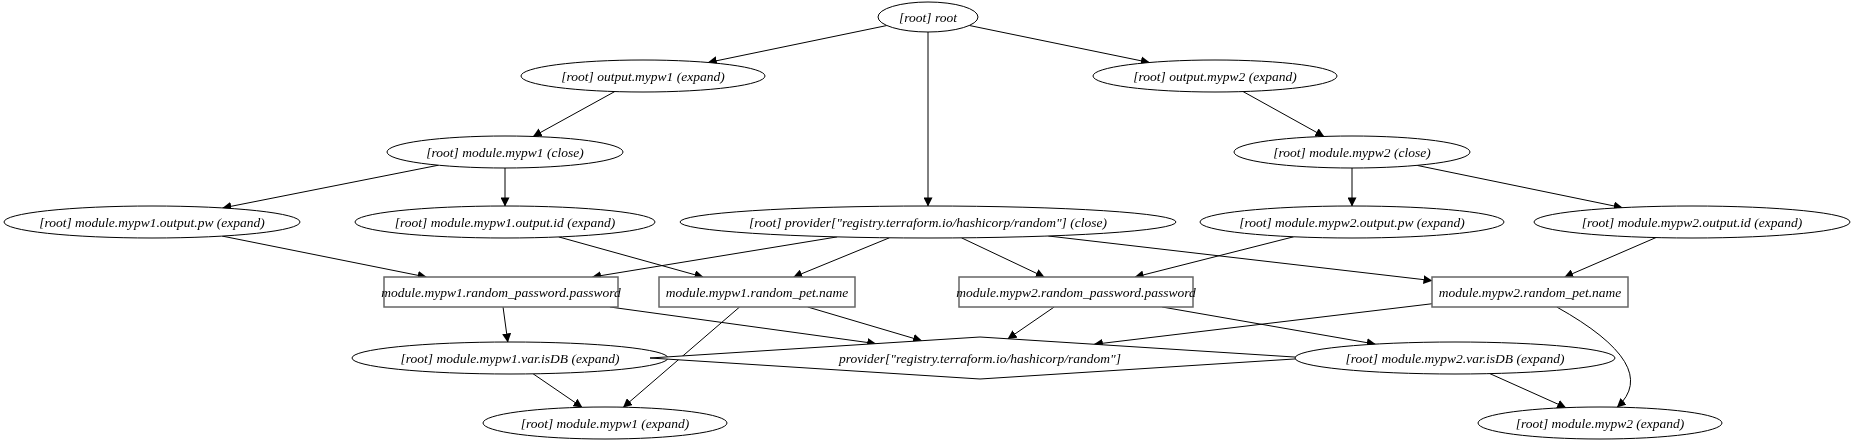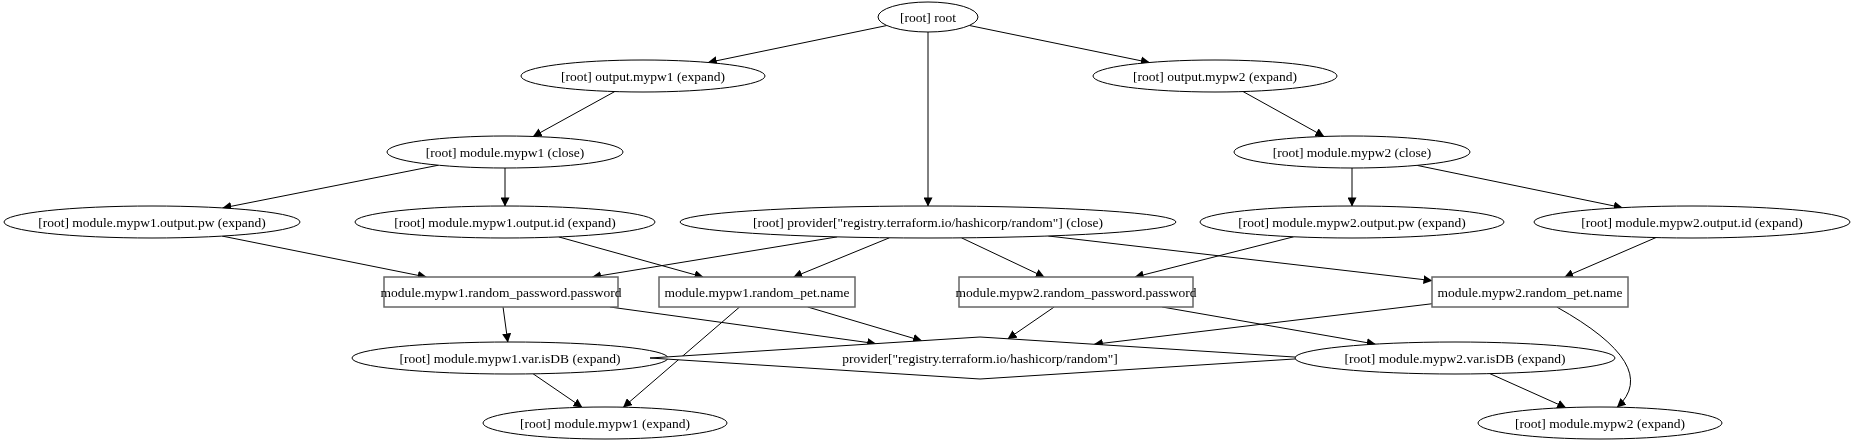--- a/index.html
+++ b/index.html
@@ -1,18 +1,19 @@
 <!DOCTYPE html>
 <html><head>
 <meta charset="utf-8">
 <style>
   html,body{margin:0;padding:0;background:#ffffff;}
   .graph-wrap{
     width:1854px;height:445px;position:relative;overflow:hidden;
     font-family:"Liberation Serif","DejaVu Serif",serif;
+    font-style:italic;
   }
   svg{display:block;}
   .node-shape{fill:#ffffff;stroke:#000000;stroke-width:1;}
   .node-box{fill:#ffffff;stroke:#666666;stroke-width:1.5;}
   .node-label{fill:#000000;text-anchor:middle;font-family:"Liberation Serif","DejaVu Serif",serif;}
   .edge{fill:none;stroke:#000000;stroke-width:1;}
 </style>
 </head>
 <body>
 

